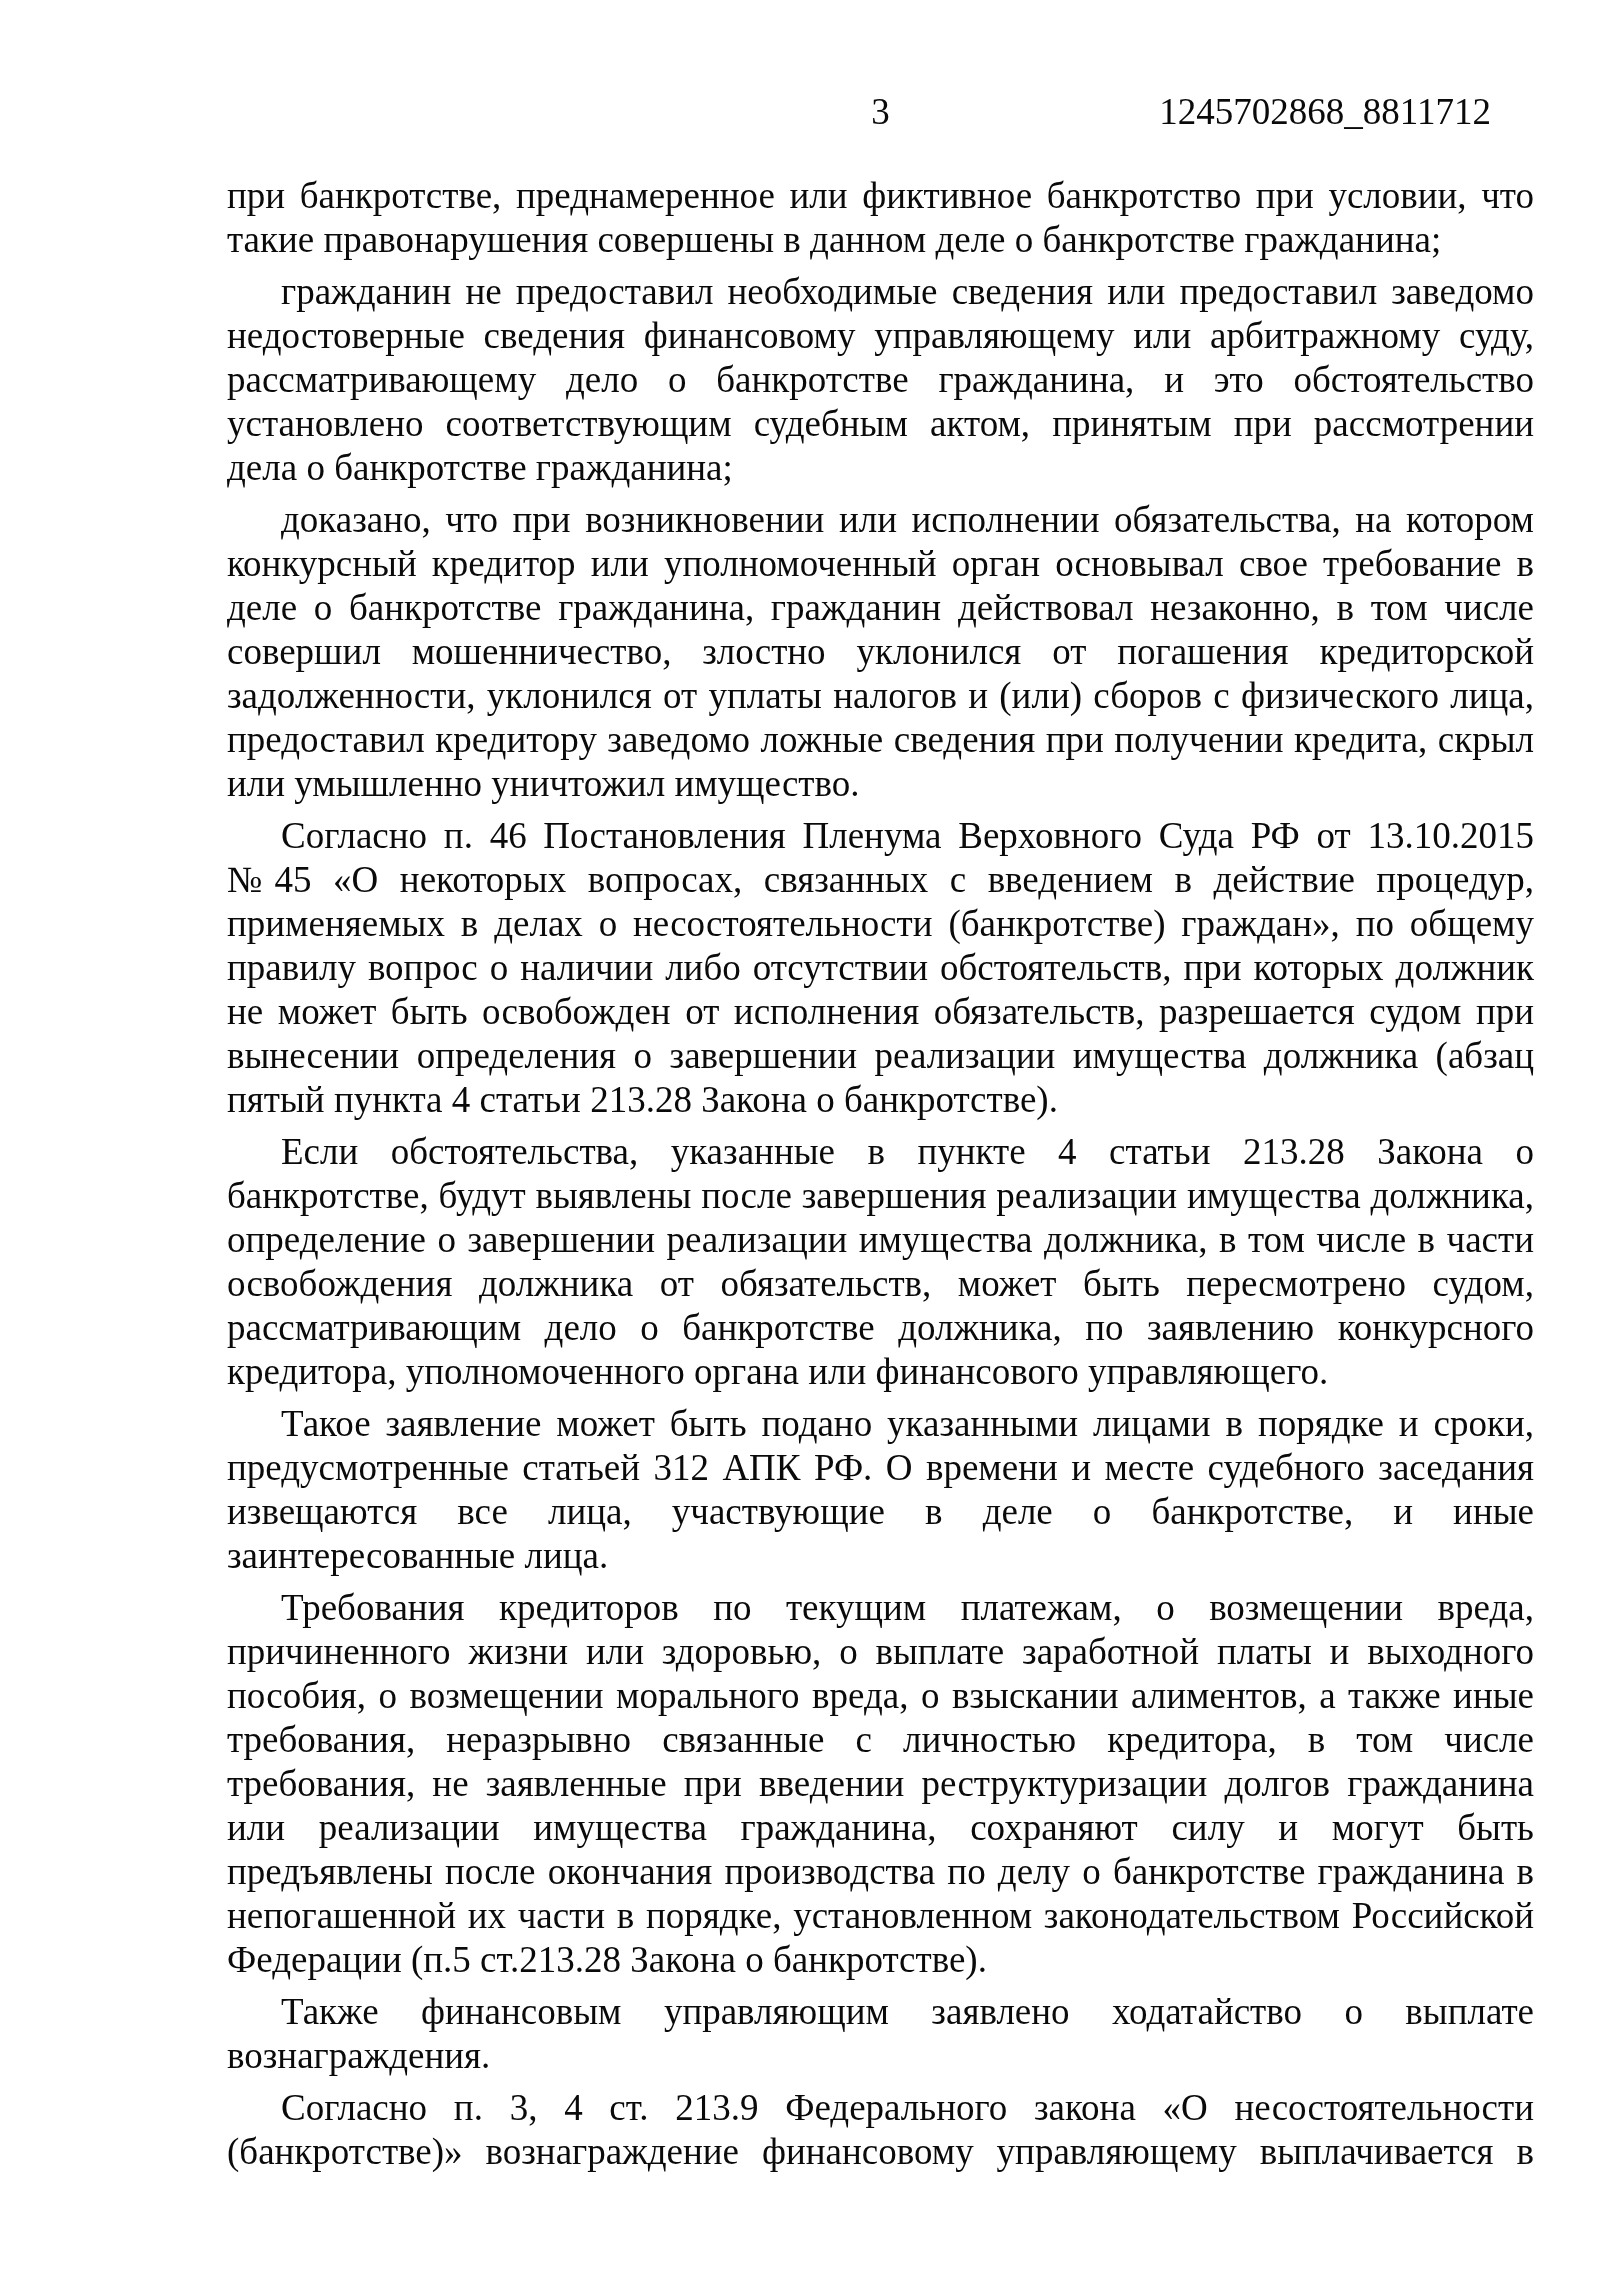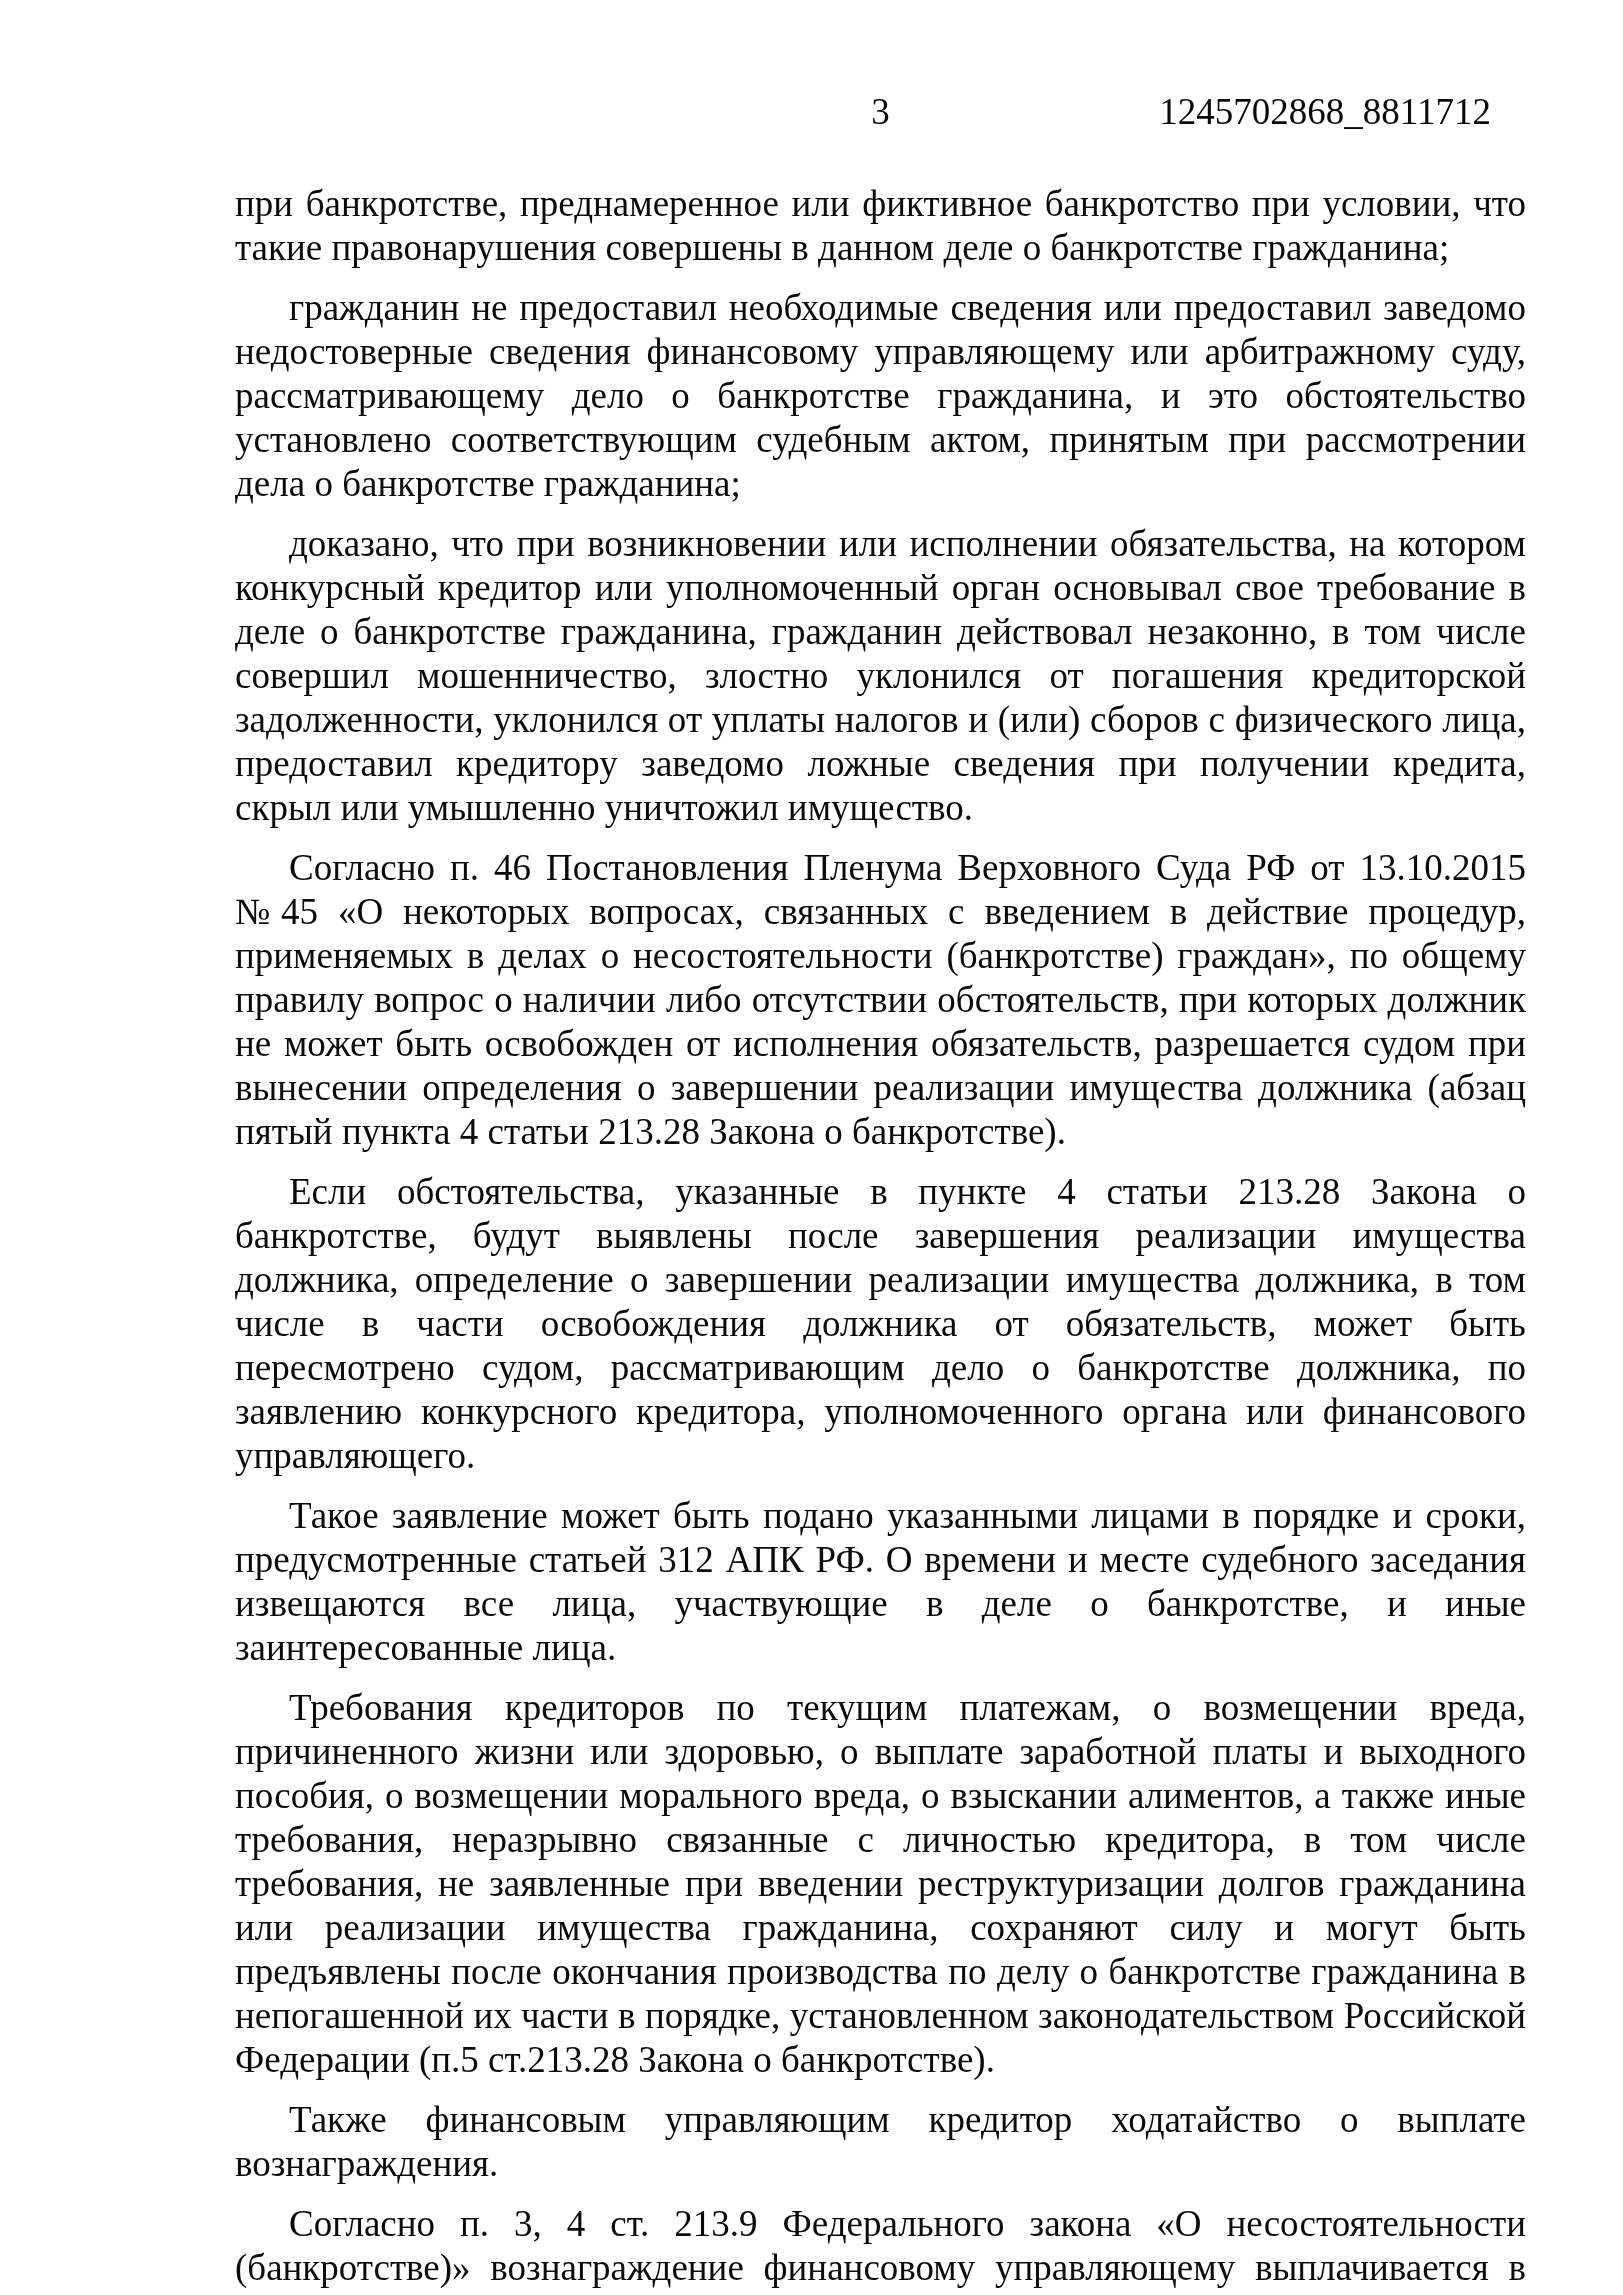--- a/index.html
+++ b/index.html
@@ -35,21 +35,21 @@
     transform: translateX(-50%);
   }
   .docid {
     right: 51px;
   }
   .bodytext {
     font-size: 37px;
     line-height: 44px;
   }
   .para {
-    margin: 16px;
+    margin: 8px;
     padding: 0;
     text-indent: 54px;
     text-align: justify;
   }
   .para.no-indent {
     text-indent: 0;
   }
   .para.justify-last {
     text-align-last: justify;
   }
@@ -64,18 +64,18 @@
       <span class="header-item docid">1245702868_8811712</span>
     </div>
     <div class="bodytext">
         <p class="para no-indent">при банкротстве, преднамеренное или фиктивное банкротство при условии, что такие правонарушения совершены в данном деле о банкротстве гражданина;</p>
         <p class="para">гражданин не предоставил необходимые сведения или предоставил заведомо недостоверные сведения финансовому управляющему или арбитражному суду, рассматривающему дело о банкротстве гражданина, и это обстоятельство установлено соответствующим судебным актом, принятым при рассмотрении дела о банкротстве гражданина;</p>
         <p class="para">доказано, что при возникновении или исполнении обязательства, на котором конкурсный кредитор или уполномоченный орган основывал свое требование в деле о банкротстве гражданина, гражданин действовал незаконно, в том числе совершил мошенничество, злостно уклонился от погашения кредиторской задолженности, уклонился от уплаты налогов и (или) сборов с физического лица, предоставил кредитору заведомо ложные сведения при получении кредита, скрыл или умышленно уничтожил имущество.</p>
         <p class="para">Согласно п. 46 Постановления Пленума Верховного Суда РФ от 13.10.2015 №45 «О некоторых вопросах, связанных с введением в действие процедур, применяемых в делах о несостоятельности (банкротстве) граждан», по общему правилу вопрос о наличии либо отсутствии обстоятельств, при которых должник не может быть освобожден от исполнения обязательств, разрешается судом при вынесении определения о завершении реализации имущества должника (абзац пятый пункта 4 статьи 213.28 Закона о банкротстве).</p>
         <p class="para">Если обстоятельства, указанные в пункте 4 статьи 213.28 Закона о банкротстве, будут выявлены после завершения реализации имущества должника, определение о завершении реализации имущества должника, в том числе в части освобождения должника от обязательств, может быть пересмотрено судом, рассматривающим дело о банкротстве должника, по заявлению конкурсного кредитора, уполномоченного органа или финансового управляющего.</p>
         <p class="para">Такое заявление может быть подано указанными лицами в порядке и сроки, предусмотренные статьей 312 АПК РФ. О времени и месте судебного заседания извещаются все лица, участвующие в деле о банкротстве, и иные заинтересованные лица.</p>
         <p class="para">Требования кредиторов по текущим платежам, о возмещении вреда, причиненного жизни или здоровью, о выплате заработной платы и выходного пособия, о возмещении морального вреда, о взыскании алиментов, а также иные требования, неразрывно связанные с личностью кредитора, в том числе требования, не заявленные при введении реструктуризации долгов гражданина или реализации имущества гражданина, сохраняют силу и могут быть предъявлены после окончания производства по делу о банкротстве гражданина в непогашенной их части в порядке, установленном законодательством Российской Федерации (п.5 ст.213.28 Закона о банкротстве).</p>
-        <p class="para">Также финансовым управляющим кредитор ходатайство о выплате вознаграждения.</p>
+        <p class="para">Также финансовым управляющим заявлено ходатайство о выплате вознаграждения.</p>
         <p class="para justify-last">Согласно п. 3, 4 ст. 213.9 Федерального закона «О несостоятельности (банкротстве)» вознаграждение финансовому управляющему выплачивается в</p>
       </div>
   </div>
 </div>
 
 
 </body></html>

